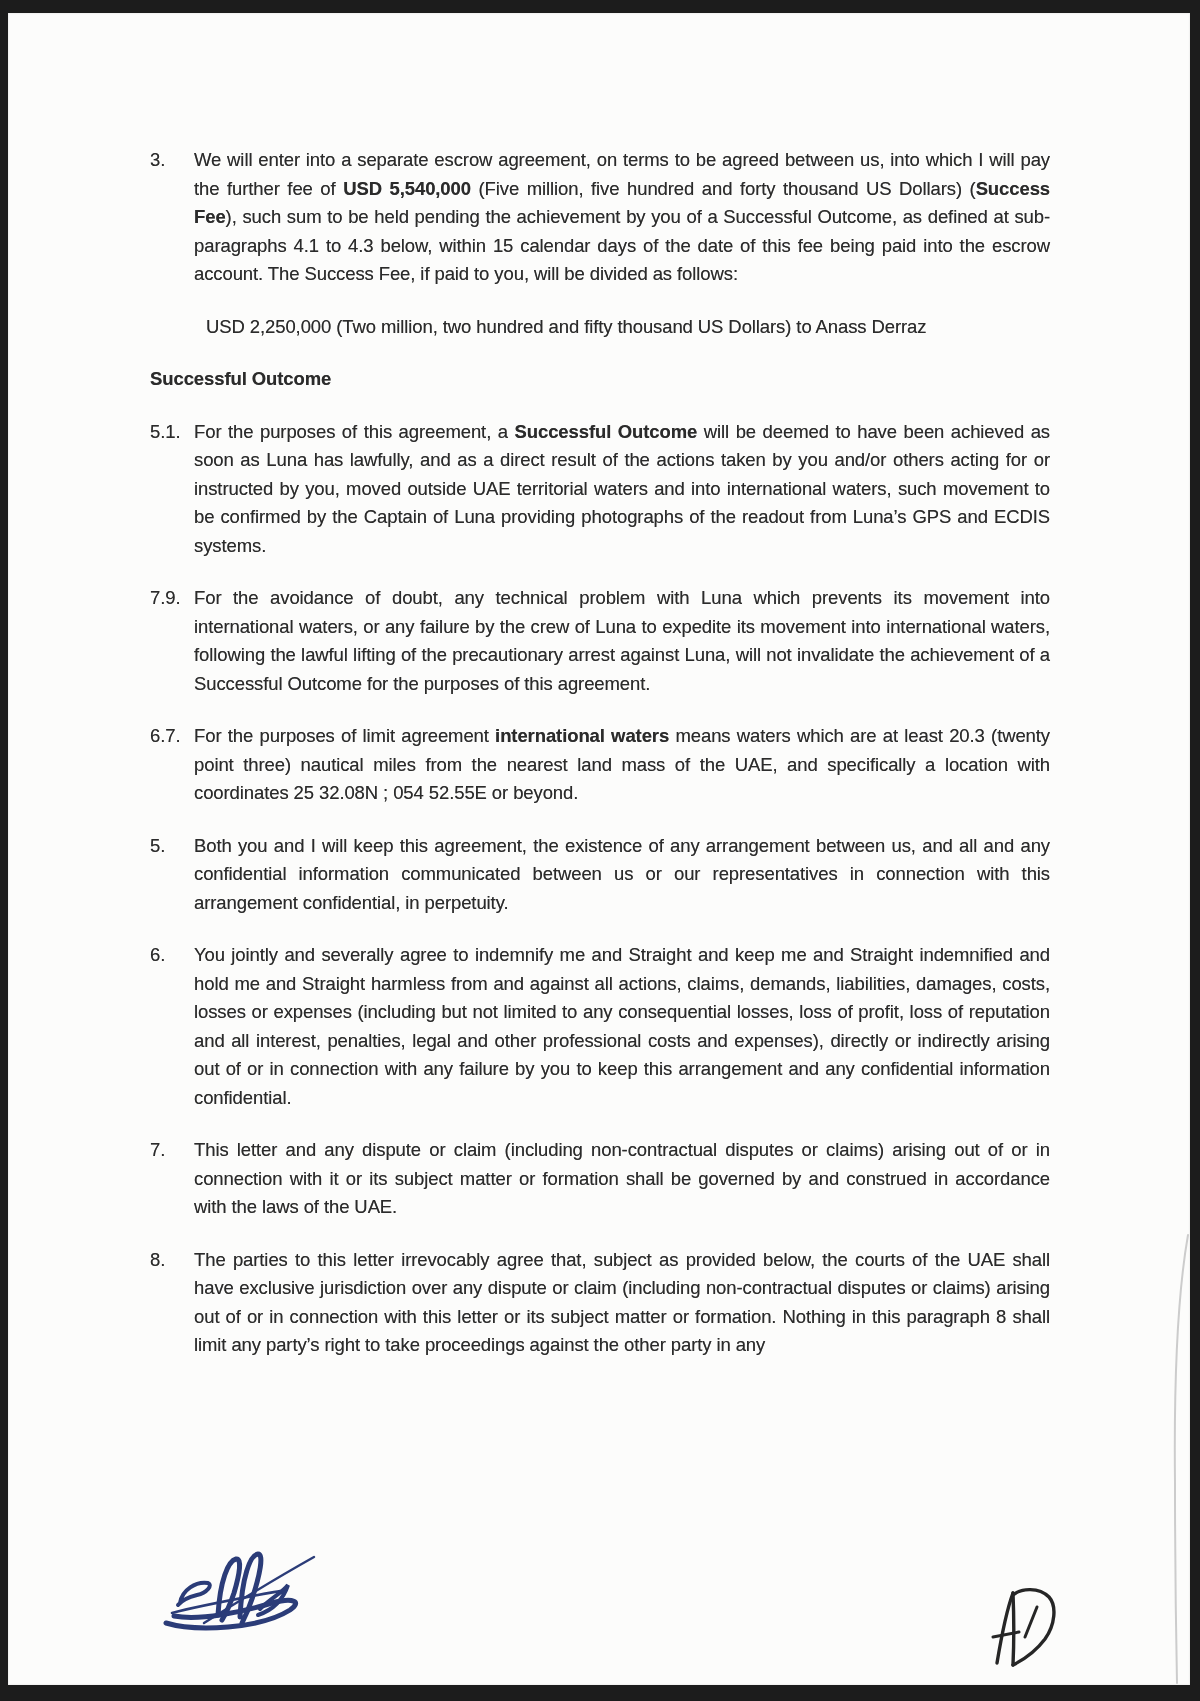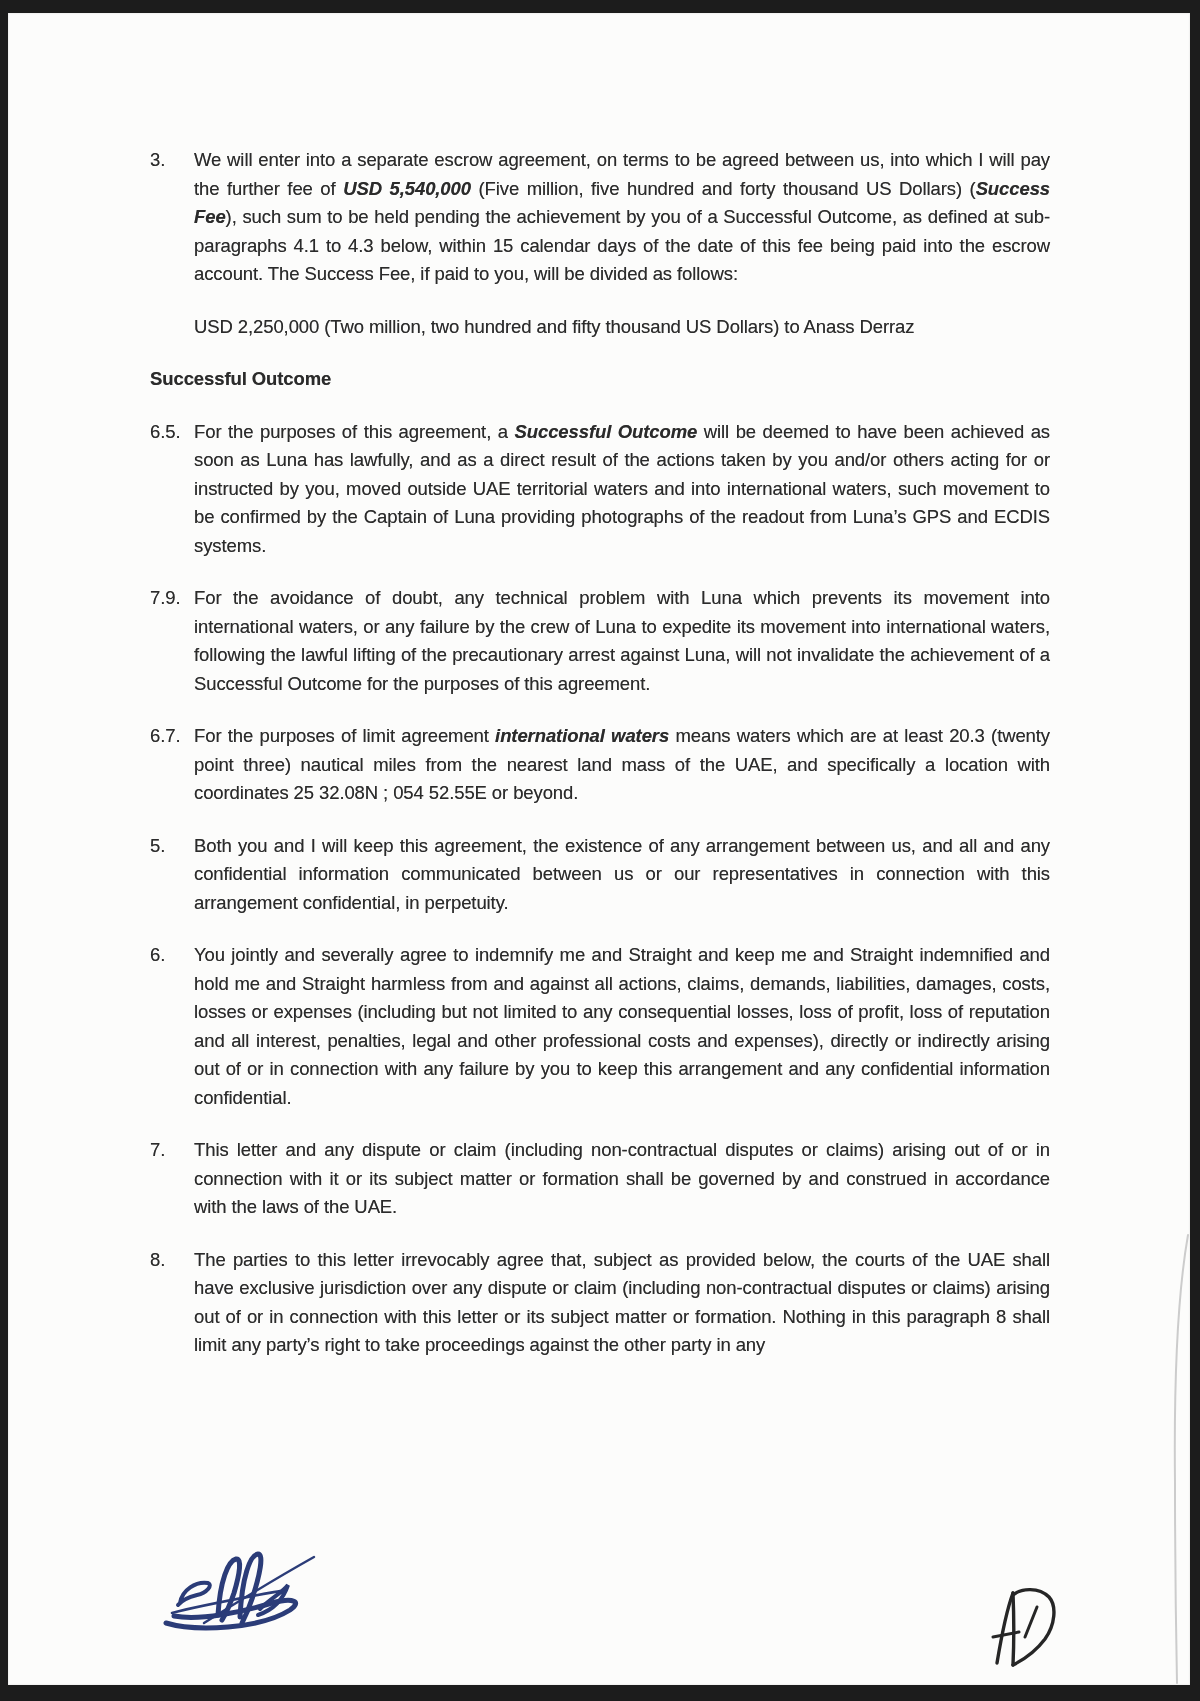--- a/index.html
+++ b/index.html
@@ -34,23 +34,23 @@
     color: #2b2b2b;
     font-size: 18.5px;
     line-height: 28.5px;
     letter-spacing: -0.1px;
     text-shadow: 0 0 0.4px rgba(35,35,35,0.55);
   }
   .block { margin: 0 0 24px 0; }
   .block.numbered { display: flex; }
   .pnum { flex: 0 0 44px; width: 44px; }
   .ptext { flex: 1; text-align: justify; }
-  .block.plain { margin-left: 44px; }
+  .block.plain { margin-left: 56px; }
   .block.heading { font-weight: 700; }
-  .b { font-weight: 700; font-style: italic; }
+  .b { font-weight: 700; }
   .sig-left {
     position: absolute;
     left: 144px;
     top: 1522px;
     width: 170px;
     height: 105px;
   }
   .sig-right {
     position: absolute;
     left: 975px;
@@ -73,21 +73,21 @@
   <div class="paper" style="background: rgb(252, 252, 251);">
 
     <div class="content" id="doc-content" style="color: rgb(43, 43, 43);">
         <div class="block numbered">
           <span class="pnum">3.</span>
           <div class="ptext"><span>We will enter into a separate escrow agreement, on terms to be agreed between us, into which I will pay the further fee of </span><span class="b">USD 5,540,000</span><span> (Five million, five hundred and forty thousand US Dollars) (</span><span class="b">Success Fee</span><span>), such sum to be held pending the achievement by you of a Successful Outcome, as defined at sub-paragraphs 4.1 to 4.3 below, within 15 calendar days of the date of this fee being paid into the escrow account. The Success Fee, if paid to you, will be divided as follows:</span></div>
         </div>
         <div class="block plain"><span>USD 2,250,000 (Two million, two hundred and fifty thousand US Dollars) to Anass Derraz</span></div>
         <div class="block heading">Successful Outcome</div>
         <div class="block numbered">
-          <span class="pnum">6.5.</span>
+          <span class="pnum">5.1.</span>
           <div class="ptext"><span>For the purposes of this agreement, a </span><span class="b">Successful Outcome</span><span> will be deemed to have been achieved as soon as Luna has lawfully, and as a direct result of the actions taken by you and/or others acting for or instructed by you, moved outside UAE territorial waters and into international waters, such movement to be confirmed by the Captain of Luna providing photographs of the readout from Luna’s GPS and ECDIS systems.</span></div>
         </div>
         <div class="block numbered">
           <span class="pnum">7.9.</span>
           <div class="ptext"><span>For the avoidance of doubt, any technical problem with Luna which prevents its movement into international waters, or any failure by the crew of Luna to expedite its movement into international waters, following the lawful lifting of the precautionary arrest against Luna, will not invalidate the achievement of a Successful Outcome for the purposes of this agreement.</span></div>
         </div>
         <div class="block numbered">
           <span class="pnum">6.7.</span>
           <div class="ptext"><span>For the purposes of limit agreement </span><span class="b">international waters</span><span> means waters which are at least 20.3 (twenty point three) nautical miles from the nearest land mass of the UAE, and specifically a location with coordinates 25 32.08N ; 054 52.55E or beyond.</span></div>
         </div>

